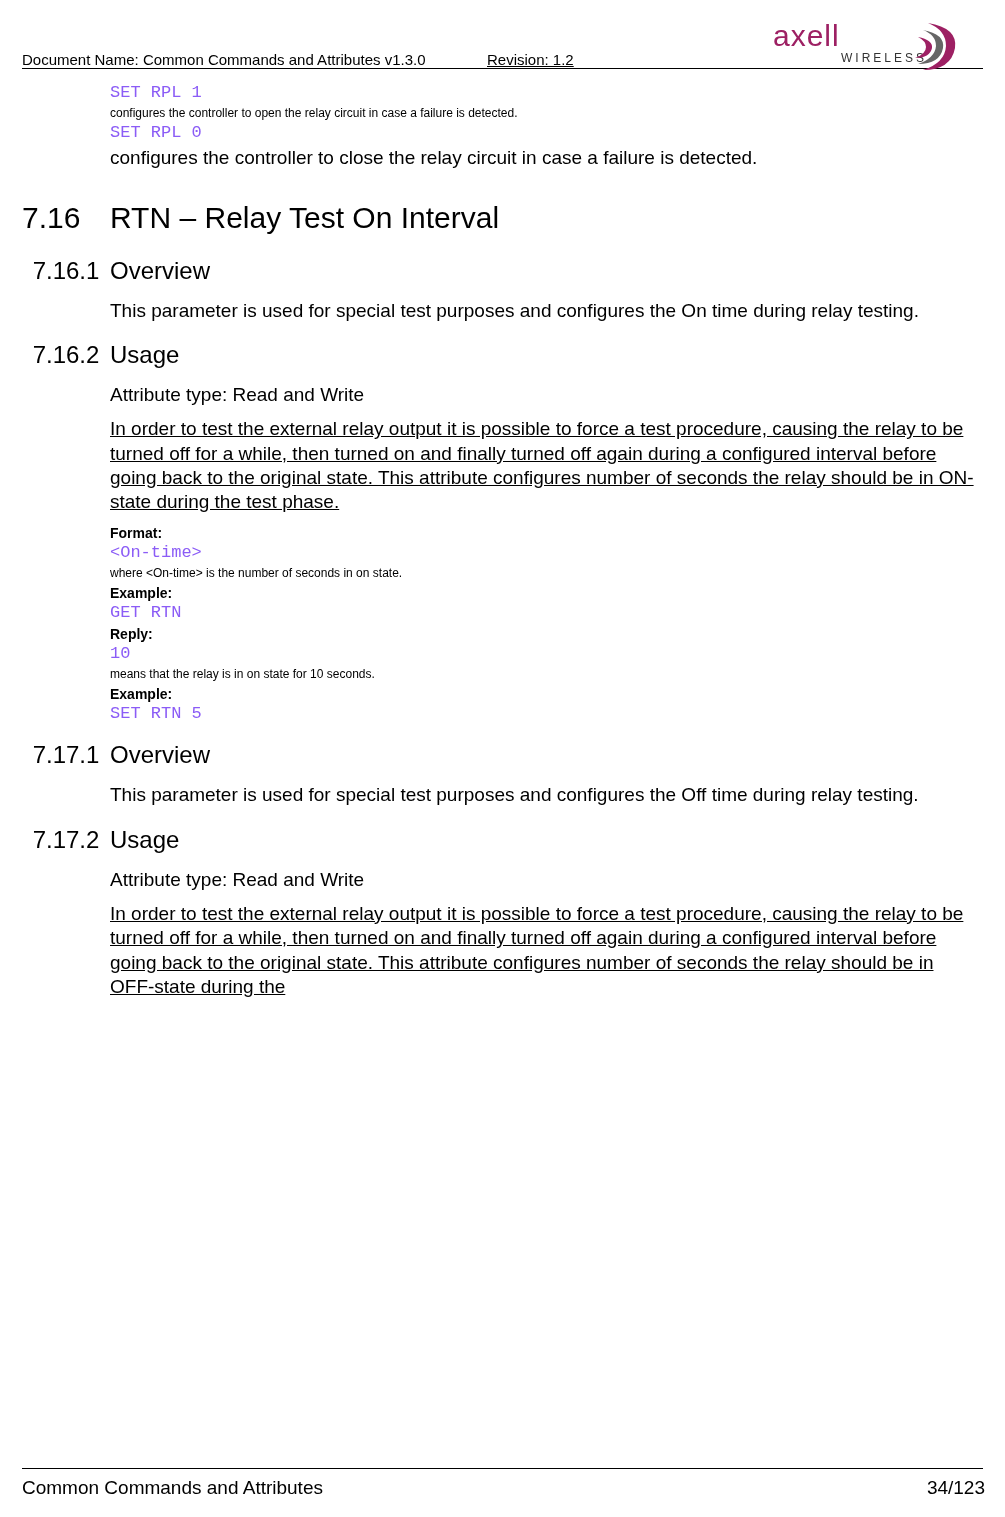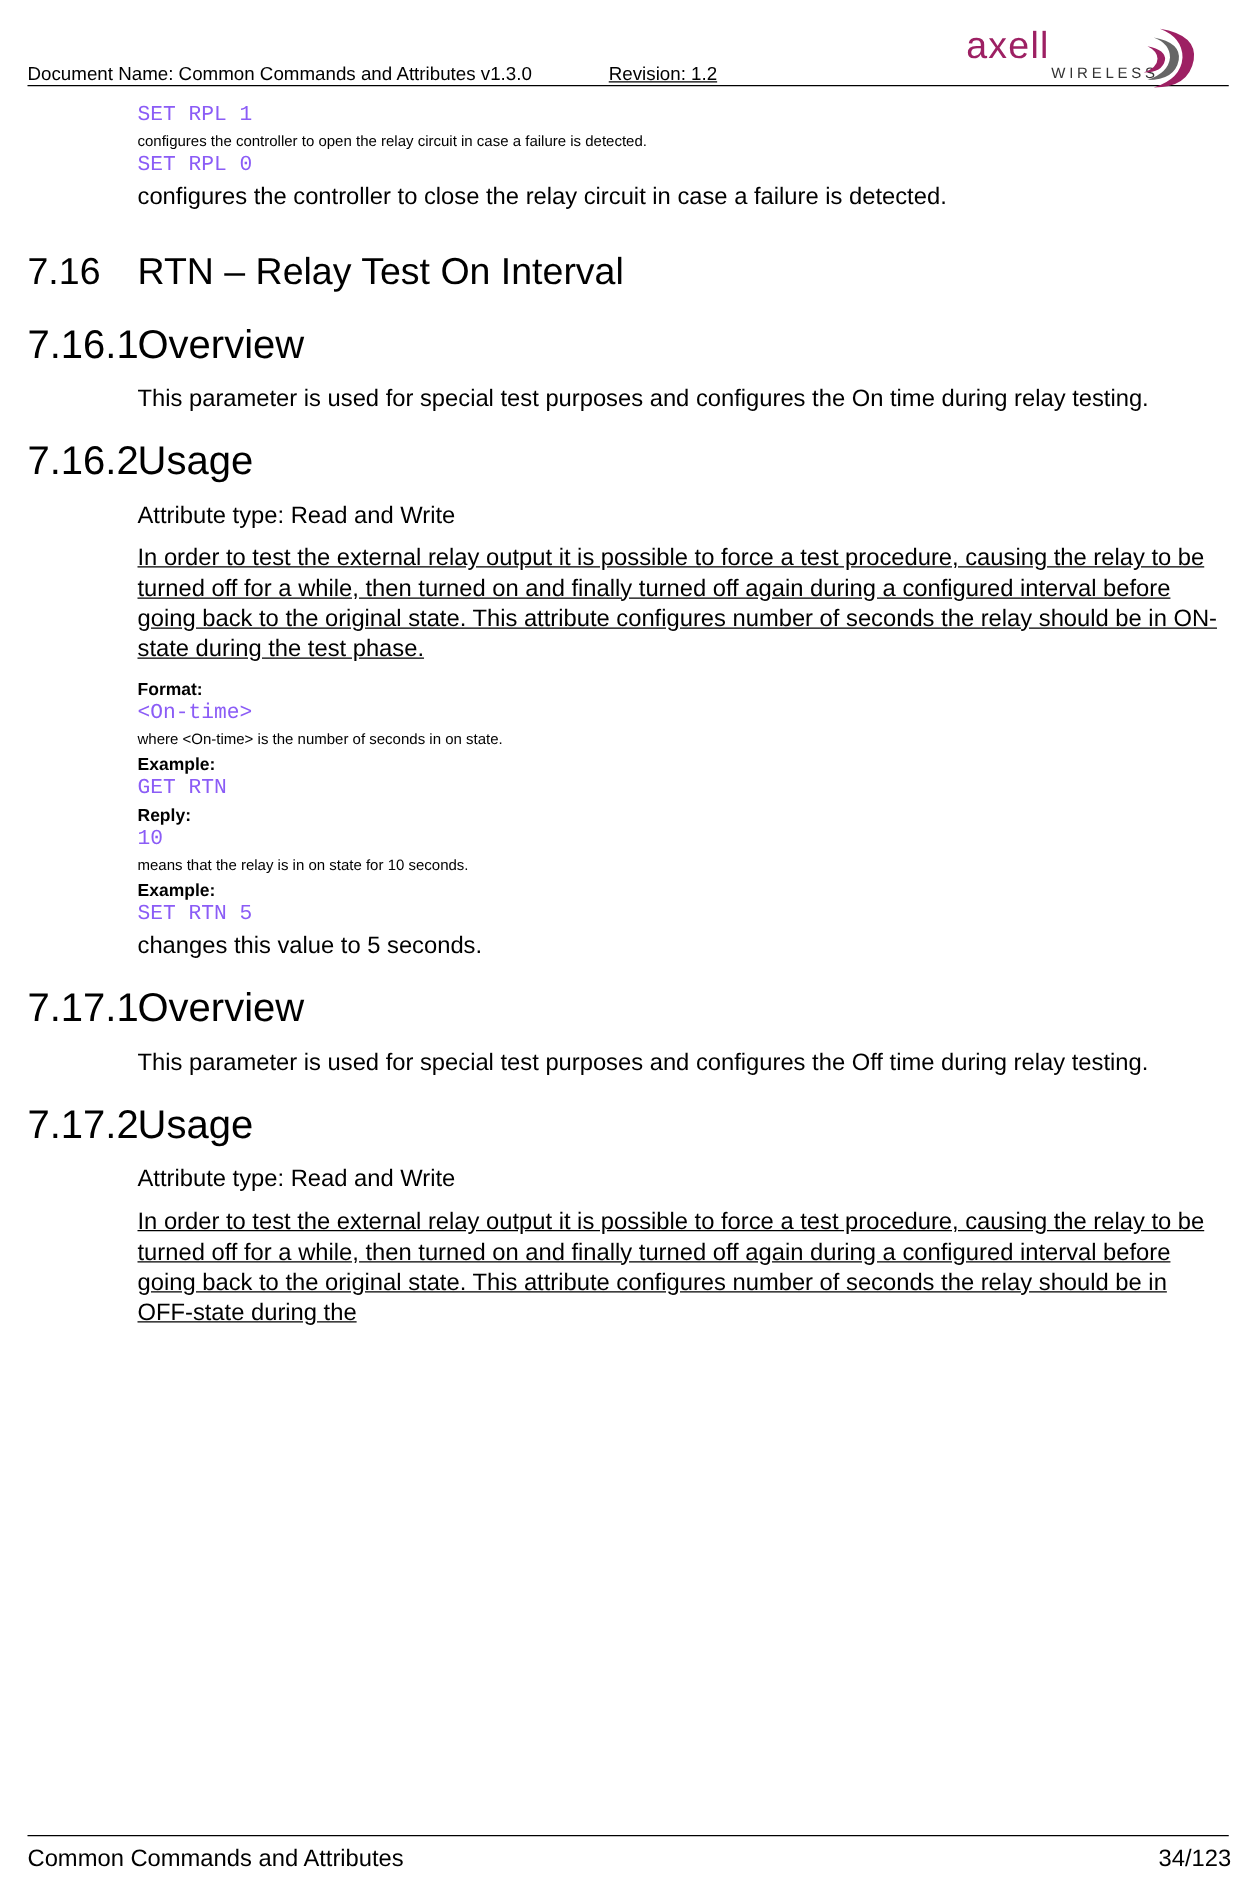--- a/index.html
+++ b/index.html
@@ -63,21 +63,21 @@
   h1.section {
     font-size: 30px;
     font-weight: normal;
     margin: 30px 0 22px 0;
     margin-left: -88px;
     display: flex;
     align-items: center;
   }
   h1.section .num { width: 88px; flex-shrink: 0; }
   h2.subsection {
-    font-size: 32px;
+    font-size: 24px;
     font-weight: normal;
     margin: 18px 0 14px 0;
     margin-left: -88px;
     display: flex;
     text-align: center;
   }
   h2.subsection .num { width: 88px; flex-shrink: 0; }
   .para-gap { margin-top: 8px; text-decoration: underline; }
   .footer-rule {
     border: none;
@@ -148,21 +148,20 @@
 
   <div class="bold-label">Example:</div>
   <div class="code">GET RTN</div>
 
   <div class="bold-label">Reply:</div>
   <div class="code">10</div>
   <div class="body-text-nm">means that the relay is in on state for 10 seconds.</div>
 
   <div class="bold-label">Example:</div>
   <div class="code">SET RTN 5</div>
-  <div class="body-text">changes this value to 5 seconds.</div>
 
 
   <h2 class="subsection">
     <span class="num">7.17.1</span>
     <span>Overview</span>
   </h2>
   <div class="body-text">This parameter is used for special test purposes and configures the Off time during relay testing.</div>
 
   <h2 class="subsection">
     <span class="num">7.17.2</span>

